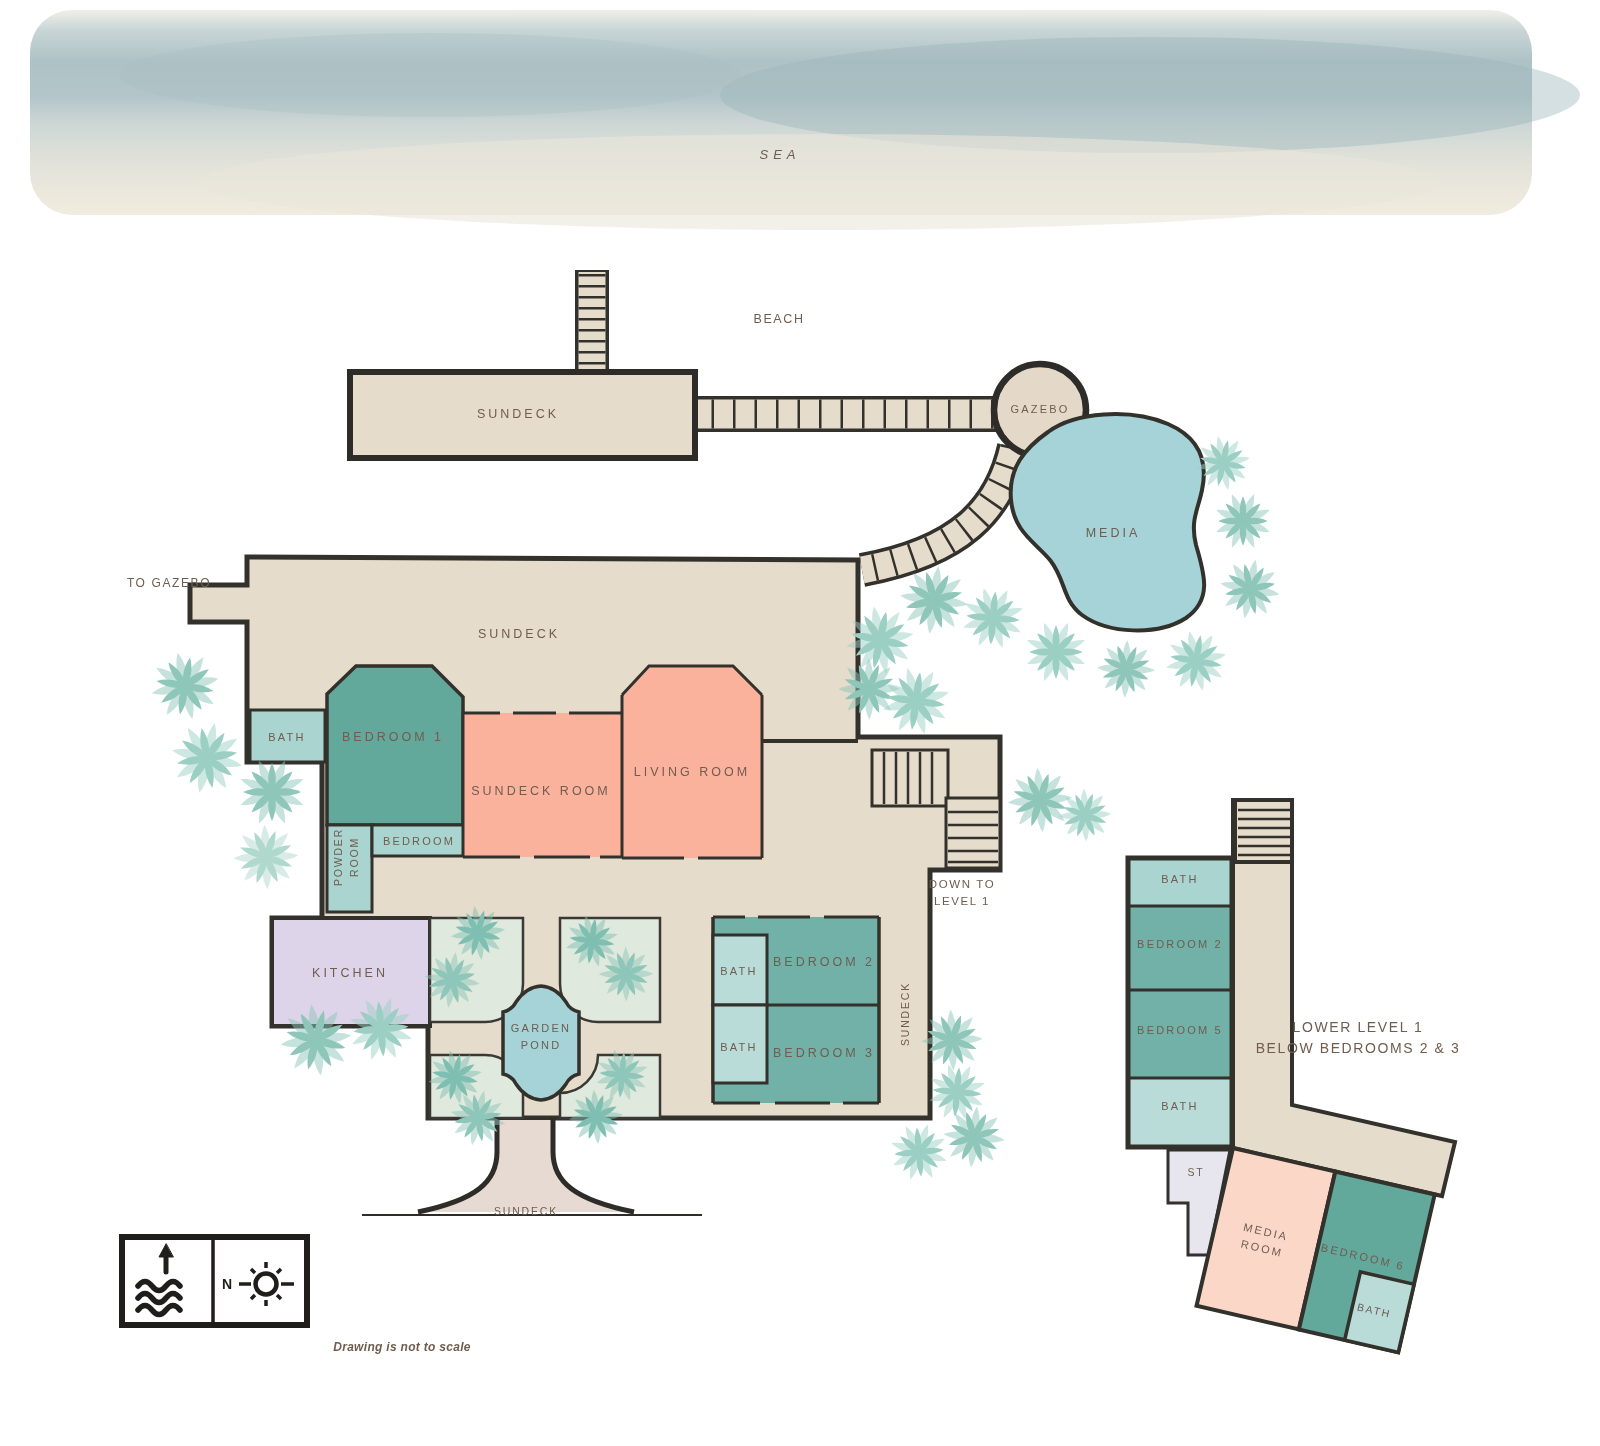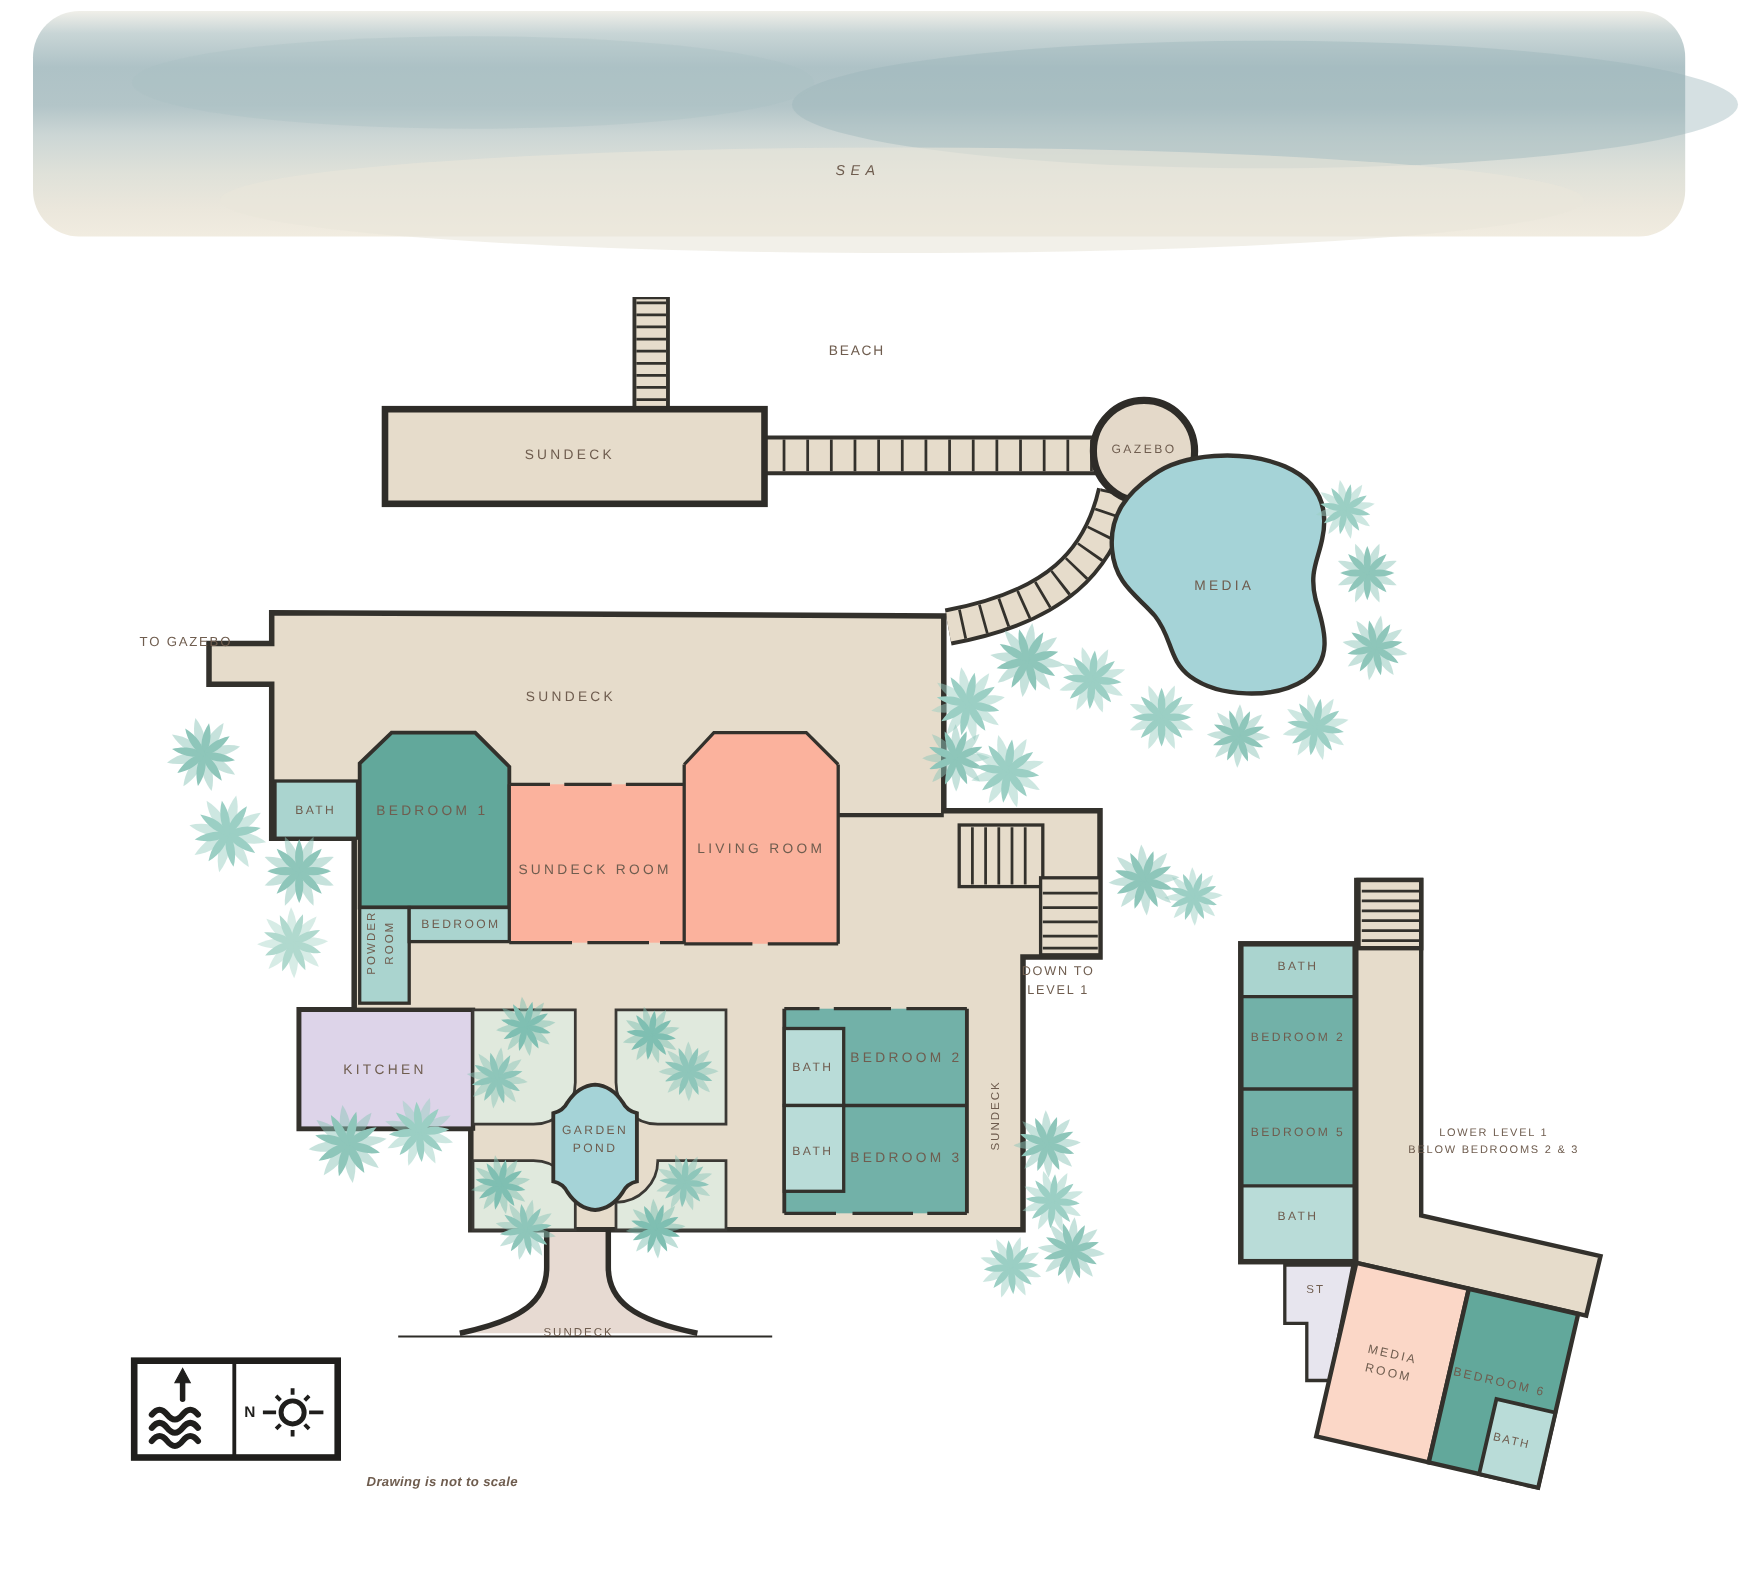--- a/index.html
+++ b/index.html
@@ -254,18 +254,18 @@
 <div class="lbl s10" style="left:526px;top:1212px">SUNDECK</div>
 <div class="lbl s11" style="left:1180px;top:879px">BATH</div>
 <div class="lbl s11" style="left:1180px;top:944px">BEDROOM 2</div>
 <div class="lbl s11" style="left:1180px;top:1030px">BEDROOM 5</div>
 <div class="lbl s11" style="left:1180px;top:1106px">BATH</div>
 <div class="lbl s10" style="left:1196px;top:1173px">ST</div>
 <div class="lbl s11 r13" style="left:1264px;top:1240px">MEDIA
 ROOM</div>
 <div class="lbl s11 r13" style="left:1363px;top:1257px">BEDROOM 6</div>
 <div class="lbl s10 r13" style="left:1374px;top:1311px">BATH</div>
-<div class="lbl b" style="left:1358px;top:1038px;font-size:10px">LOWER LEVEL 1
+<div class="lbl b" style="left:1358px;top:1038px;font-size:14px">LOWER LEVEL 1
 BELOW BEDROOMS 2 &amp; 3</div>
 <div class="lbl n" style="left:227px;top:1284px">N</div>
 <div class="lbl i" style="left:402px;top:1347px">Drawing is not to scale</div>
 
 </div>
 
 </body></html>

